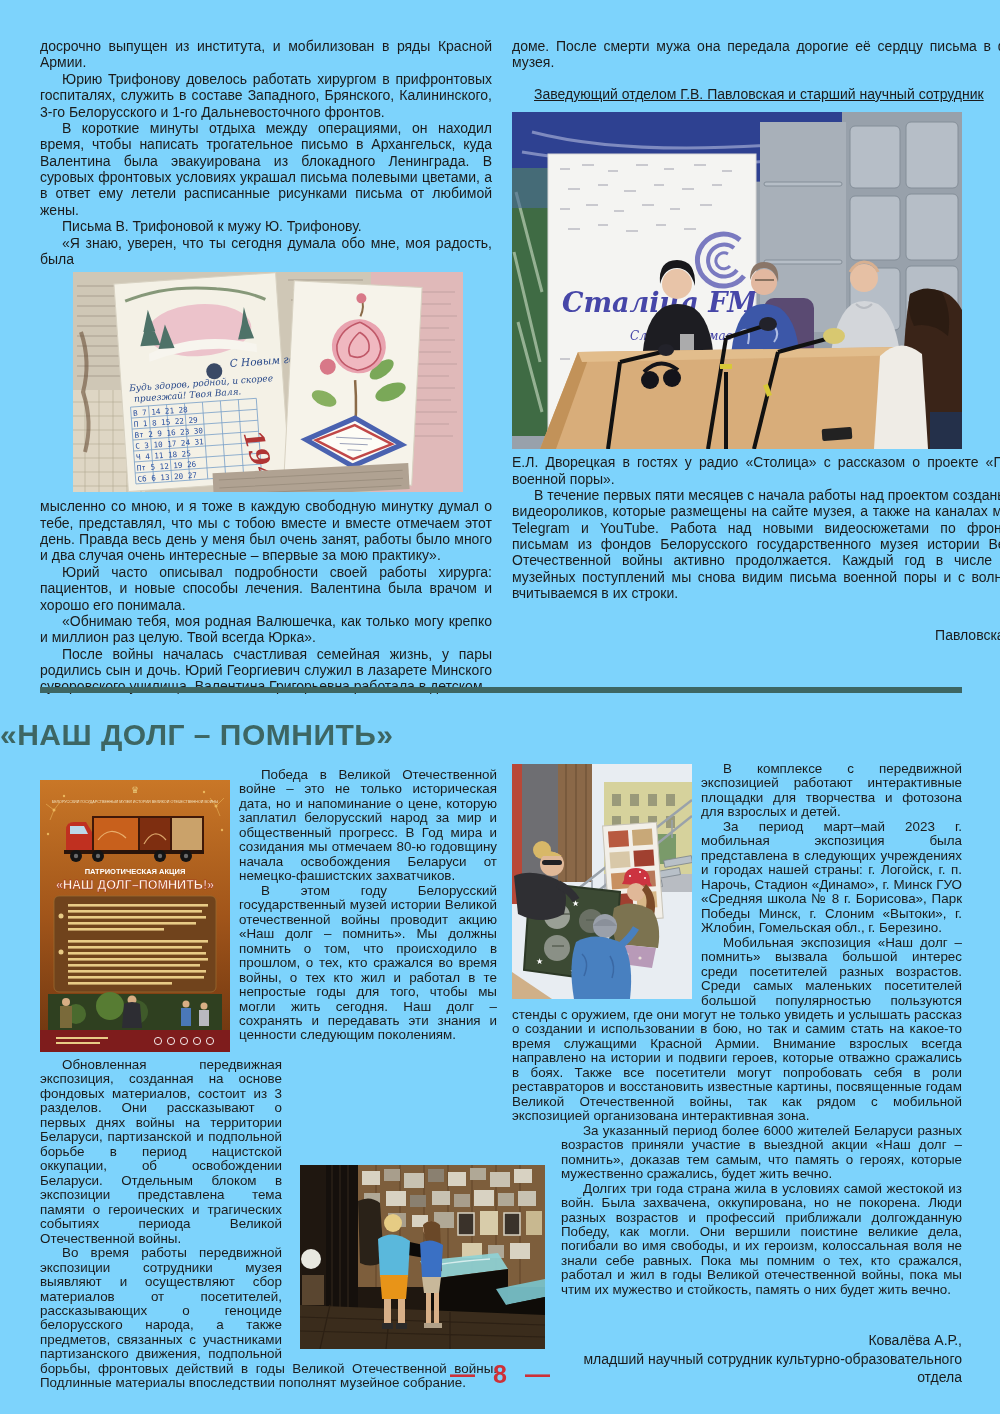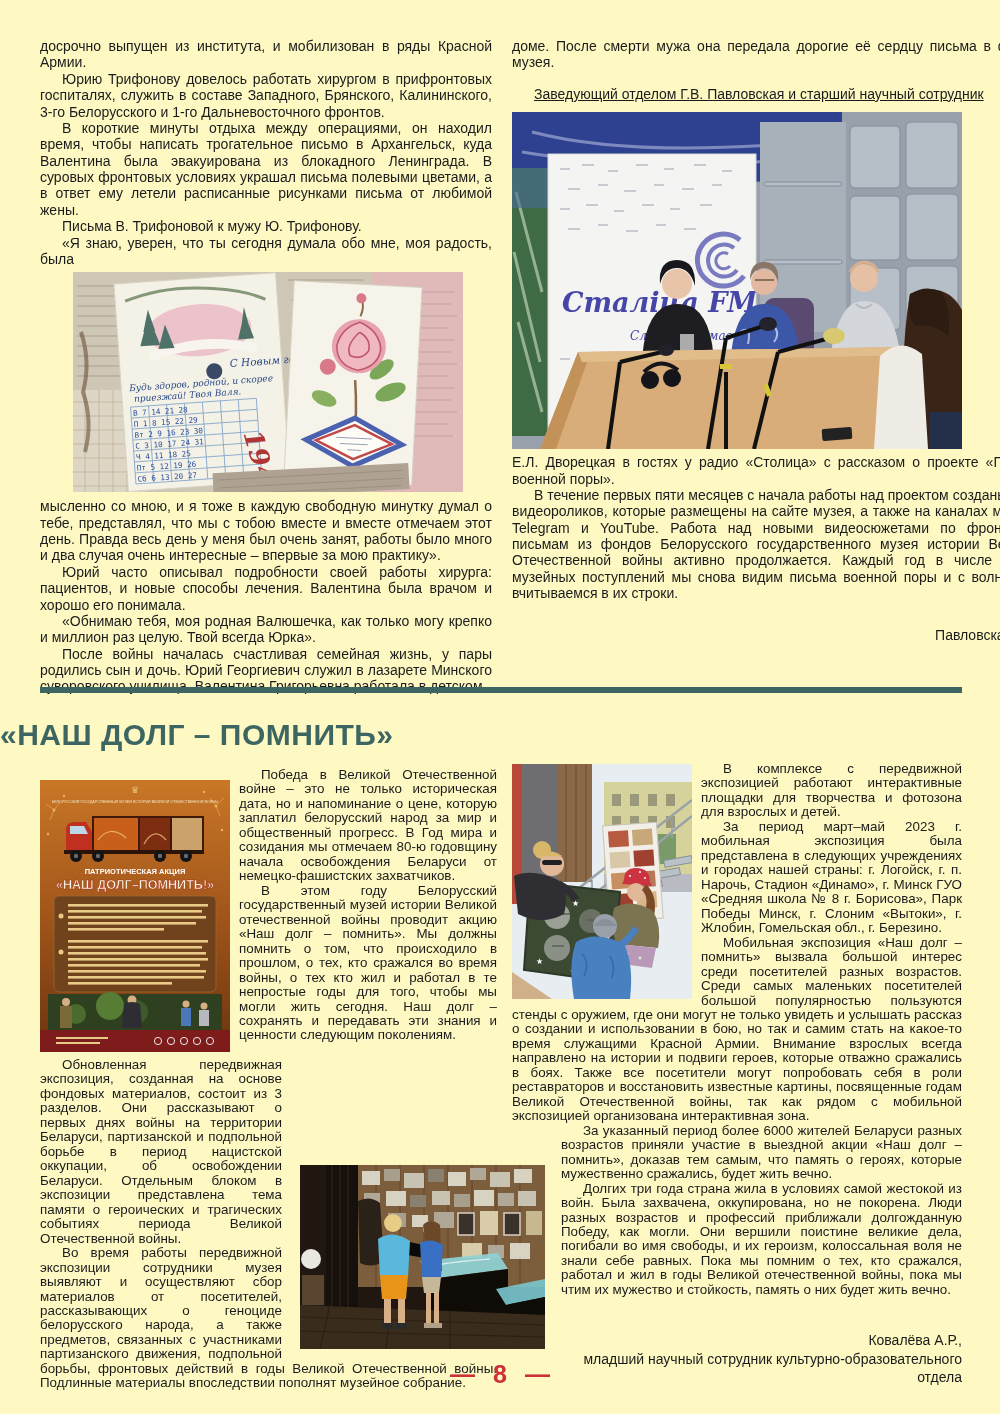--- a/index.html
+++ b/index.html
@@ -1,16 +1,16 @@
 <!DOCTYPE html>
 <html><head>
 <meta charset="utf-8">
 <style>
   html,body{margin:0;padding:0;background:#e9e9e9;}
-  .page{position:relative;width:1000px;height:1414px;background:#fef9c3;margin:0 auto;
+  .page{position:relative;width:1000px;height:1414px;background:#7dd3fc;margin:0 auto;
         font-family:"Liberation Sans",sans-serif;color:#1b1b1b;overflow:hidden;}
   .col{position:absolute;text-align:justify;}
   .top-text{font-size:14px;line-height:1.17;}
   .bottom-text{font-size:13.4px;line-height:1.08;}
   p{margin:0;}
   p.ind{text-indent:22px;}
   .gap-top{margin-top:15px;text-decoration:underline;}
   .img-block{display:block;}
   .letters-img{margin:5px 0 6px 33px;}
   .radio-img{margin:10px 0 5px 0;}

